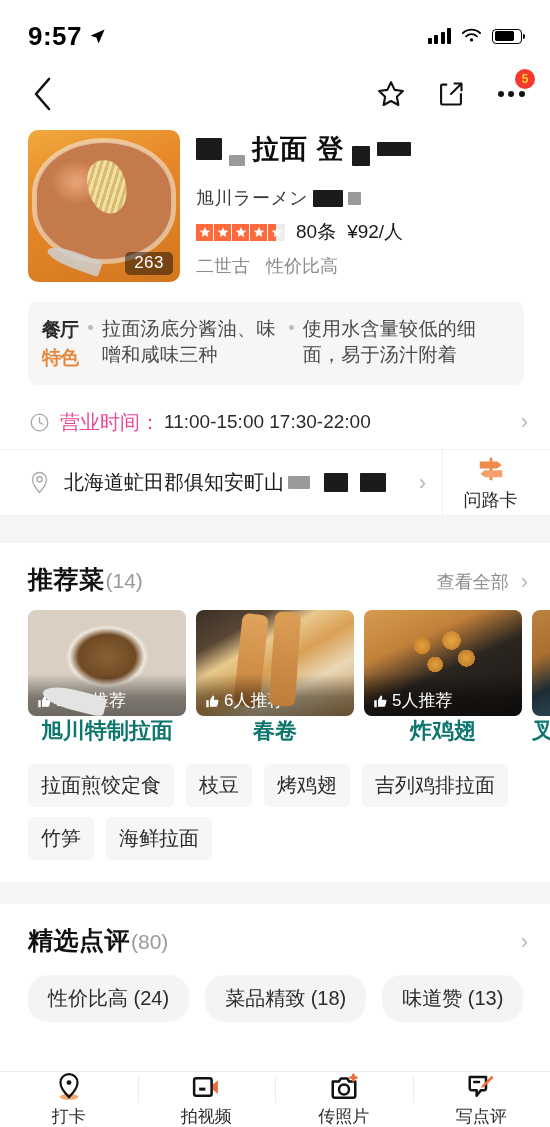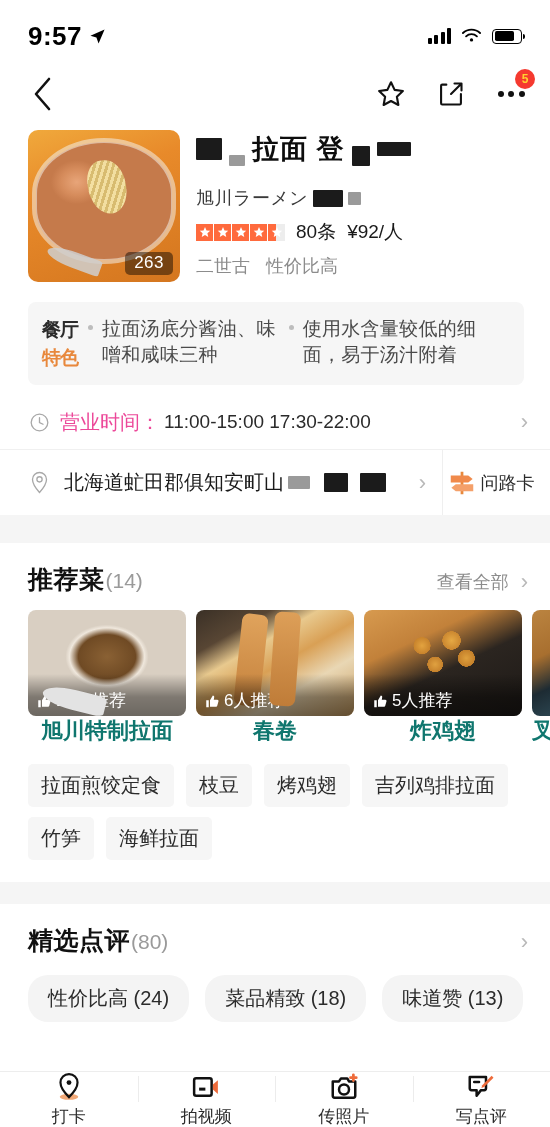--- a/index.html
+++ b/index.html
@@ -112,21 +112,21 @@
   .row-label { font-size:20px; color:#ec4899; }
   .row-value { font-size:19px; color:#2b2b2b; }
   .chev { color:#B9B9B9; font-size:22px; font-weight:300; line-height:1;
           padding-left:6px; }
   .addr-row { border-top:1px solid #F0F0F0; display:flex; align-items:stretch;
               padding: 0 12px 0 28px; min-height:66px;}
   .addr-left { flex:1; display:flex; align-items:center; gap:4px; min-width:0; }
   .addr-text { font-size:20px; color:#1a1a1a; white-space:nowrap; }
   .a1{width:22px;height:13px;} .a2{width:24px;height:19px;} .a3{width:26px;height:19px;}
   .ask-card { width:96px; flex:0 0 96px; border-left:1px solid #EFEFEF;
-              display:flex; flex-direction:row; align-items:center;
+              display:flex; flex-direction:column; align-items:center;
               justify-content:center; gap:4px; }
   .ask-label { font-size:18px; color:#2b2b2b; }
 
   .gap { height:28px; background:#F5F5F5; }
   .gap.thin { height:22px; }
 
   
   .sec-head { display:flex; align-items:baseline; padding: 20px 22px 0 28px; }
   .sec-title { font-size:25px; font-weight:700; color:#111; letter-spacing:.5px;}
   .sec-count { font-size:21px; color:#9a9a9a; margin-left:1px; }

